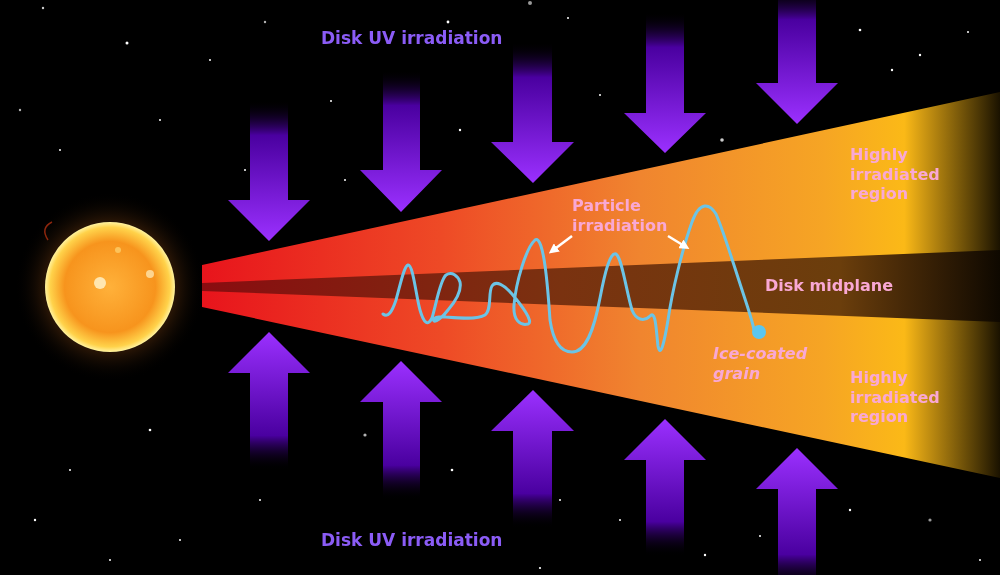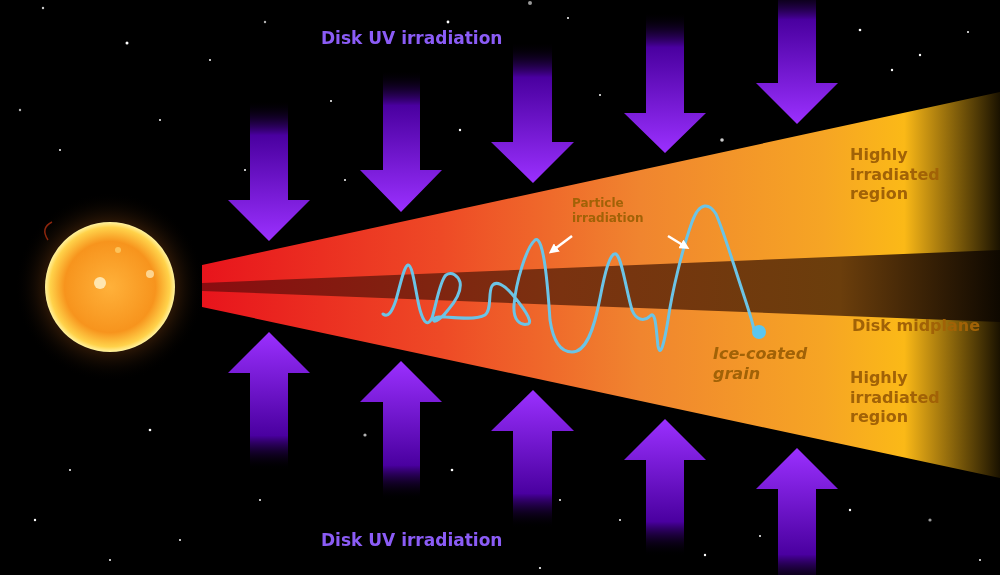--- a/index.html
+++ b/index.html
@@ -1,20 +1,20 @@
 <!DOCTYPE html>
 <html><head>
   <meta charset="utf-8">
   <style>
     html, body { margin: 0; padding: 0; background: #000; }
     body { width: 1000px; height: 575px; overflow: hidden; position: relative; font-family: "DejaVu Sans", "Liberation Sans", sans-serif; }
     #scene { position: absolute; left: 0; top: 0; width: 1000px; height: 575px; }
     .label { position: absolute; font-weight: bold; line-height: 1.22; }
     .uv-label { color: #8b5cf6; font-size: 17px; }
-    .white-label { color: #a16207; font-size: 16px; }
+    .white-label { color: #f9a8d4; font-size: 16px; }
   </style>
 </head>
 <body>
 
 <svg id="scene" viewBox="0 0 1000 575" xmlns="http://www.w3.org/2000/svg">
   <defs>
     <radialGradient id="sunGrad" cx="50%" cy="50%" r="50%">
       <stop offset="0%" stop-color="#ffb13a"></stop>
       <stop offset="70%" stop-color="#f7941d"></stop>
       <stop offset="92%" stop-color="#ffd24a"></stop>
@@ -135,26 +135,26 @@
 
   <g stroke="#ffffff" stroke-width="2.5" fill="none">
     <line x1="572" y1="236" x2="552" y2="251" marker-end="url(#arrowHead)"></line>
     <line x1="668" y1="236" x2="686" y2="247" marker-end="url(#arrowHead)"></line>
   </g>
 </svg>
 
 <div class="label uv-label" style="left:321px; top:28px;">Disk UV irradiation</div>
 <div class="label uv-label" style="left:321px; top:530px;">Disk UV irradiation</div>
 
-<div class="label white-label" style="left:572px; top:196px; font-size:12px;">
+<div class="label white-label" style="left:572px; top:196px; font-size:16px;">
   <div>Particle</div>
   <div>irradiation</div>
 </div>
 
-<div class="label white-label" style="left:852px; top:276px;margin-top:40px;">Disk midplane</div>
+<div class="label white-label" style="left:765px; top:276px;">Disk midplane</div>
 
 <div class="label white-label" style="left:713px; top:344px;font-style:italic;">
   <div>Ice-coated</div>
   <div>grain</div>
 </div>
 
 <div class="label white-label" style="left:850px; top:145px;">
   <div>Highly</div>
   <div>irradiated</div>
   <div>region</div>

